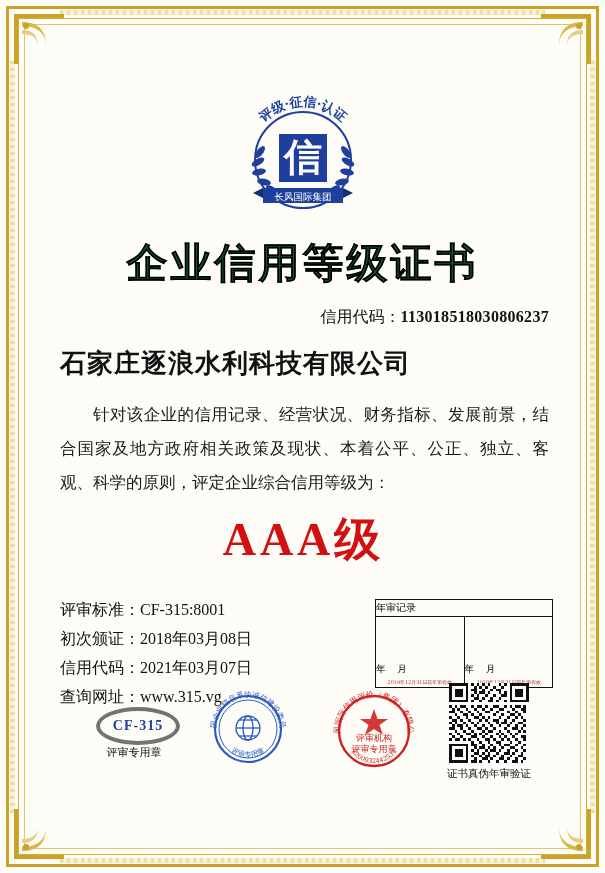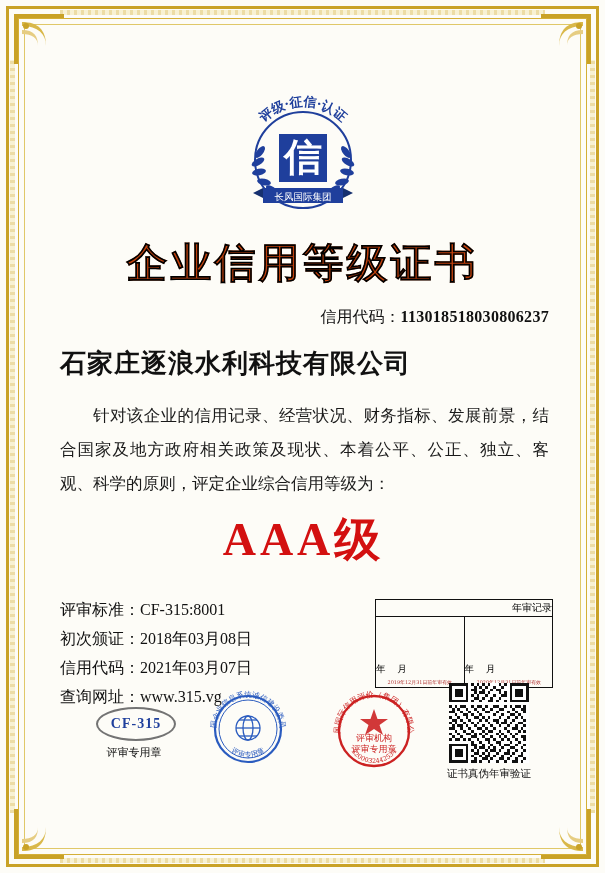--- a/index.html
+++ b/index.html
@@ -80,21 +80,21 @@
     justify-content: center;
   }
 
   .title {
     margin-top: 14px;
     text-align: center;
     font-family: "DejaVu Serif", serif;
     font-size: 41px;
     font-weight: bold;
     letter-spacing: 3px;
-    color: #c2410c;
+    color: #14532d;
     -webkit-text-stroke: 0.4px #000;
   }
 
   .code-line {
     margin-top: 16px;
     text-align: right;
     padding-right: 22px;
     font-size: 16px;
     color: #111;
   }
@@ -111,21 +111,21 @@
     font-family: "DejaVu Serif", serif;
     font-size: 26px;
     font-weight: bold;
     color: #111;
     letter-spacing: 1px;
   }
 
   .body-text {
     margin-top: 18px;
     padding: 0 22px 0 26px;
-    font-family: Liberation Serif, serif;
+    font-family: Liberation Mono, monospace;
     font-size: 16.5px;
     line-height: 34px;
     color: #1a1a1a;
     text-align: justify;
   }
   .body-text p { margin: 0; text-indent: 2em; }
 
   .grade {
     margin-top: 8px;
     text-align: center;
@@ -155,21 +155,21 @@
   .annual-box {
     margin-left: auto;
     margin-right: 18px;
     margin-top: 4px;
     width: 178px;
     border: 1px solid #111;
     box-sizing: border-box;
   }
   .annual-head {
     font-size: 10px;
-    text-align: right;
+    text-align: left;
     border-bottom: 1px solid #111;
     padding: 1px 0;
     font-family: "DejaVu Serif", serif;
   }
   .annual-cells { display: flex; height: 70px; }
   .annual-cell {
     flex: 1;
     position: relative;
     box-sizing: border-box;
   }
@@ -200,21 +200,21 @@
     left: 22px;
     right: 10px;
     bottom: 44px;
     height: 120px;
   }
   .stamp { position: absolute; }
 
   .cf-stamp {
     left: 40px; top: 28px;
     width: 76px; height: 30px;
-    border: 2px solid #737373;
+    border: 4px solid #737373;
     border-radius: 50%/50%;
     color: #1f3f9c;
     font-family: "Liberation Serif", serif;
     font-weight: bold;
     font-size: 14px;
     display: flex; align-items: center; justify-content: center;
     letter-spacing: 1px;
   }
   .cf-caption {
     position: absolute;

